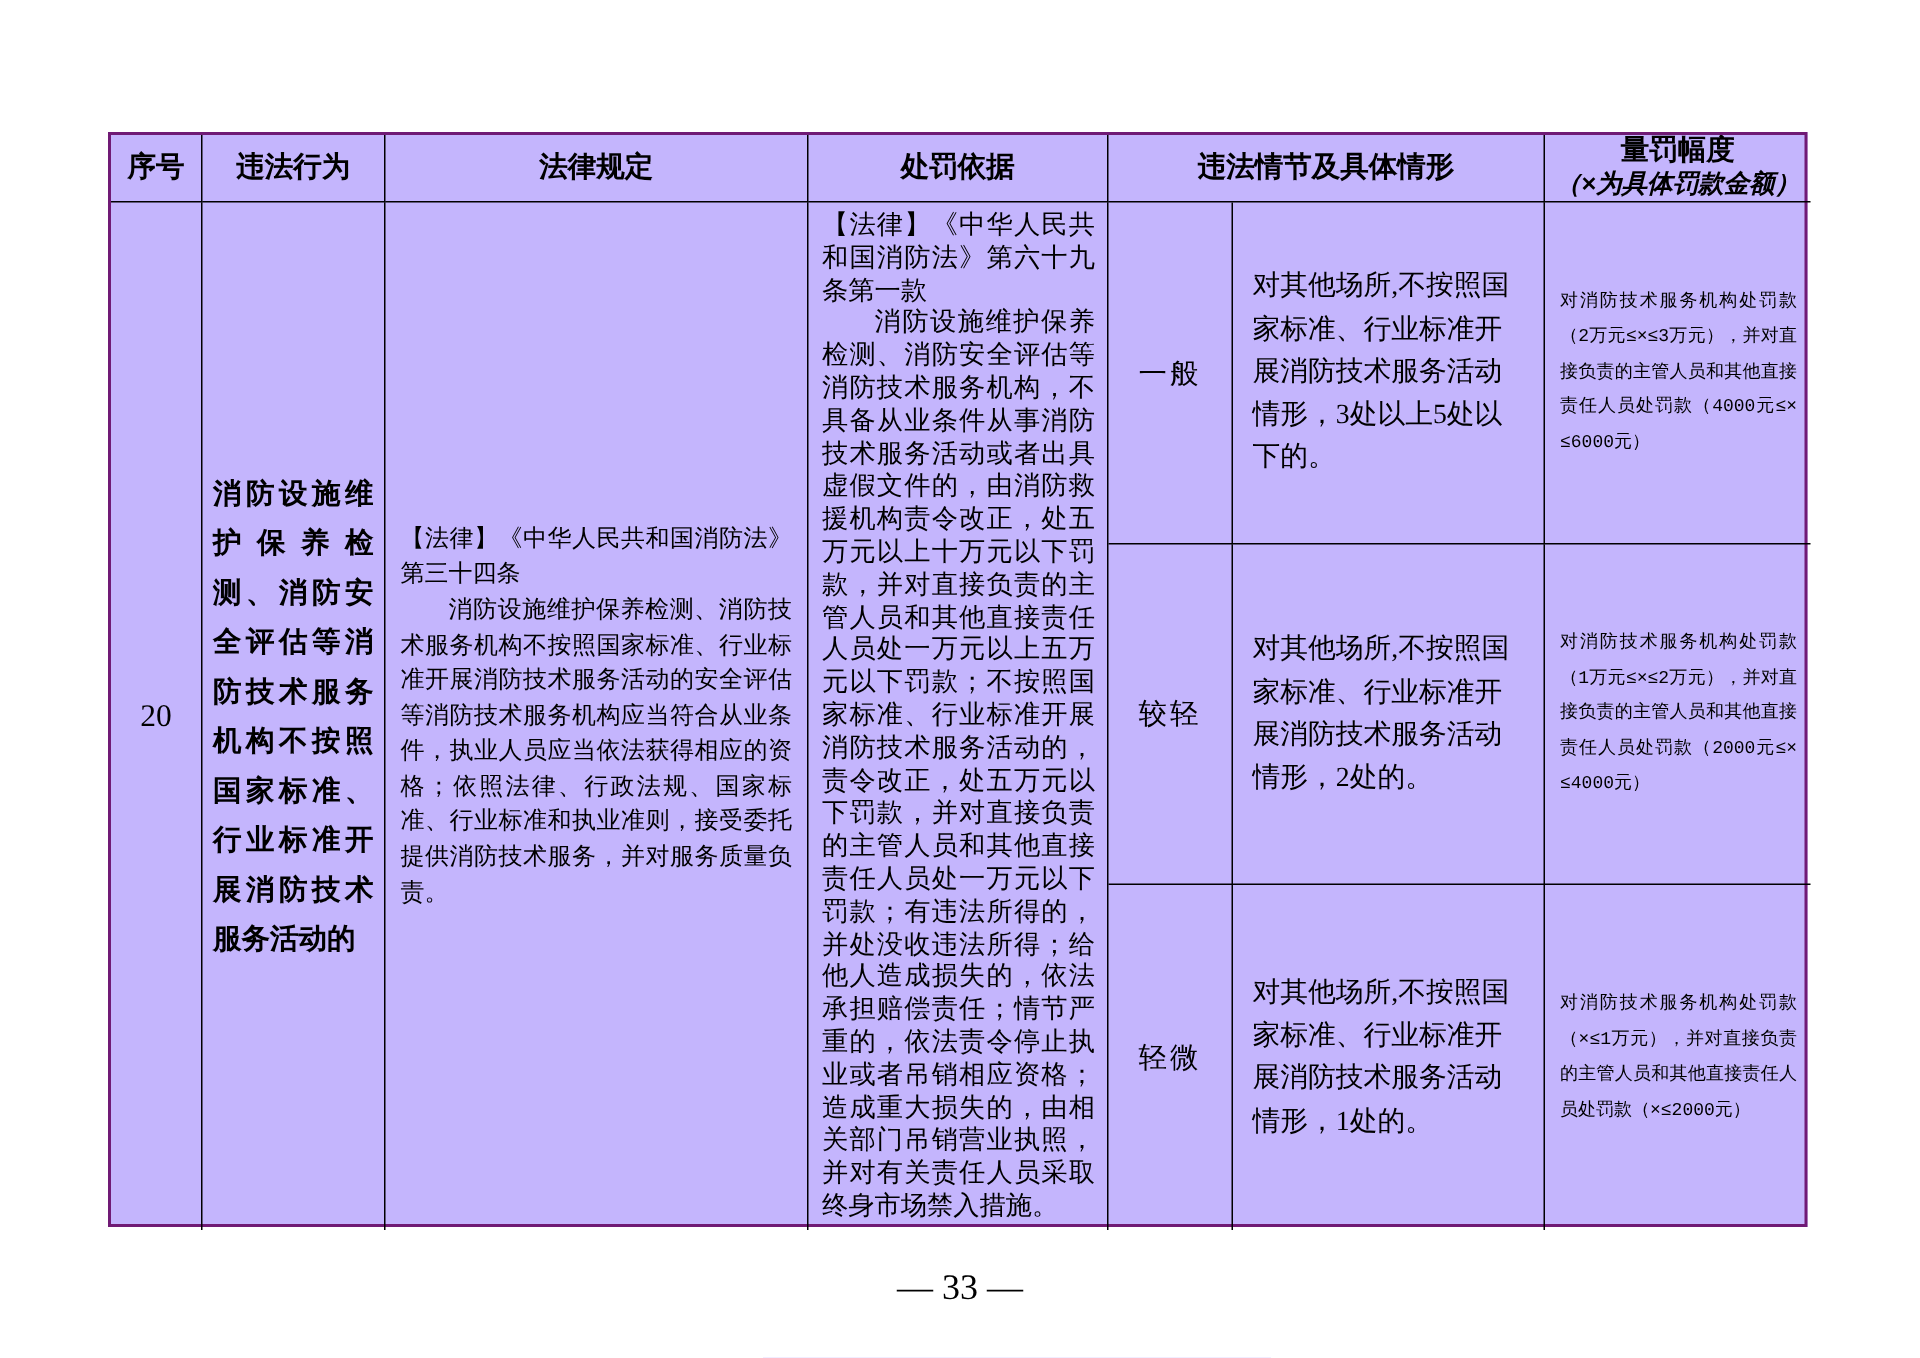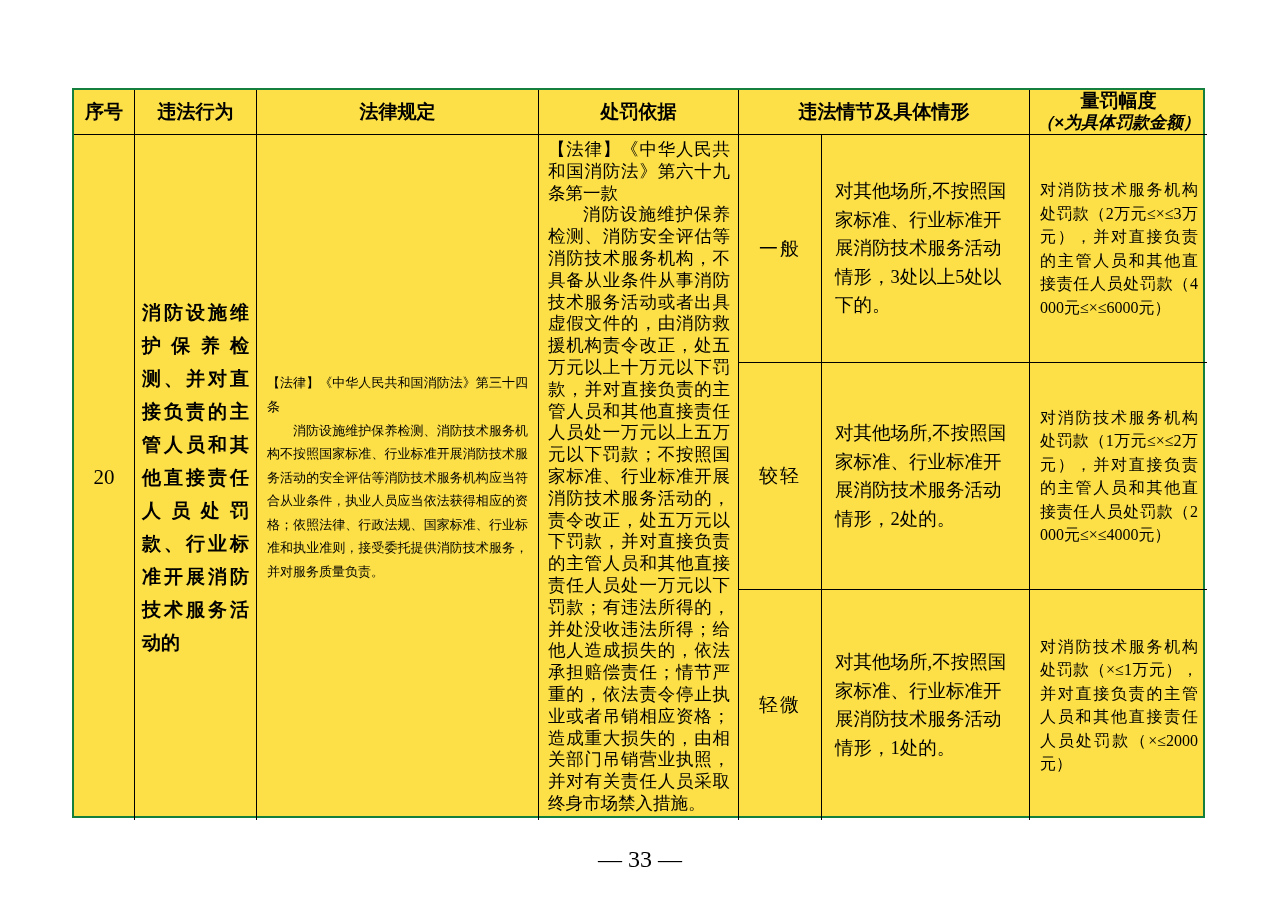--- a/index.html
+++ b/index.html
@@ -4,22 +4,22 @@
 <style>
   * { margin:0; padding:0; box-sizing:border-box; }
   html,body { width:1280px; height:905px; background:#ffffff; }
   body { position:relative; font-family:"Liberation Serif","DejaVu Serif",serif; color:#000; }
 
   .table {
     position:absolute; left:72px; top:88px; width:1133px; height:730px;
     display:grid;
     grid-template-columns:61px 122px 282px 200px 83px 208px 177px;
     grid-template-rows:45px 228px 227px 230px;
-    border:2px solid #15803d;
-    background:#fde047;
+    border:2px solid #701a75;
+    background:#c4b5fd;
   }
   .c { overflow:hidden; }
   .br { border-right:1.5px solid #000; }
   .bb { border-bottom:1.5px solid #000; }
 
   .hcell {
     display:flex; flex-direction:column; align-items:center; justify-content:center;
     font-family:"Liberation Sans","DejaVu Sans",sans-serif;
     font-weight:bold; font-size:19px; line-height:22px; text-align:center;
   }
@@ -32,21 +32,21 @@
   .violation-cell { display:flex; align-items:center; }
   .violation-text {
     font-family:"Liberation Sans","DejaVu Sans",sans-serif;
     font-weight:bold; font-size:19px; line-height:33px;
     text-align:justify; text-justify:inter-character; word-break:break-all;
     padding:0 7px; width:100%;
   }
 
   .legal-cell { display:flex; align-items:center; }
   .legal-text {
-    font-size:13px; line-height:23.6px; width:100%;
+    font-size:16px; line-height:23.6px; width:100%;
     text-align:justify; text-justify:inter-character; word-break:break-all;
     padding:0 10px;
   }
   .indent { text-indent:2em; }
 
   .basis-cell { padding:4px 8px 4px 9px; }
   .basis-text {
     font-size:17.5px; line-height:21.8px;
     text-align:justify; text-justify:inter-character; word-break:break-all;
   }
@@ -54,23 +54,24 @@
   .severity-cell { font-size:19px; letter-spacing:2px; }
 
   .circ-cell { display:flex; align-items:center; }
   .circ-text {
     font-size:18.5px; line-height:28.5px; width:100%;
     text-align:left; word-break:break-all; padding:0 12px 0 13px;
   }
 
   .range-cell { display:flex; align-items:center; }
   .range-text {
-    font-size:16px; line-height:23.5px; width:100%;
+    font-size:12px; line-height:23.5px; width:100%;
     text-align:justify; text-justify:inter-character; word-break:break-all;
     padding:0 9px 0 10px;
+    font-family:Liberation Mono, monospace;
   }
 
   .footer {
     position:absolute; left:0; top:846px; width:1280px;
     text-align:center; font-size:24px;
   }
 </style>
 </head>
 <body>
 
@@ -94,21 +95,21 @@
   <div class="c bb hcell" style="grid-column:7;grid-row:1;">
     <span>量罚幅度</span>
     <span class="sub">（×为具体罚款金额）</span>
   </div>
 
   <div class="c br center seq-cell" style="grid-column:1;grid-row:2 / span 3;">
     <span>20</span>
   </div>
 
   <div class="c br violation-cell" style="grid-column:2;grid-row:2 / span 3;">
-    <div class="violation-text">消防设施维护保养检测、并对直接负责的主管人员和其他直接责任人员处罚款、行业标准开展消防技术服务活动的</div>
+    <div class="violation-text">消防设施维护保养检测、消防安全评估等消防技术服务机构不按照国家标准、行业标准开展消防技术服务活动的</div>
   </div>
 
   <div class="c br legal-cell" style="grid-column:3;grid-row:2 / span 3;">
     <div class="legal-text">
       <div>【法律】《中华人民共和国消防法》第三十四条</div>
       <div class="indent">消防设施维护保养检测、消防技术服务机构不按照国家标准、行业标准开展消防技术服务活动的安全评估等消防技术服务机构应当符合从业条件，执业人员应当依法获得相应的资格；依照法律、行政法规、国家标准、行业标准和执业准则，接受委托提供消防技术服务，并对服务质量负责。</div>
     </div>
   </div>
 
   <div class="c br basis-cell" style="grid-column:4;grid-row:2 / span 3;">

